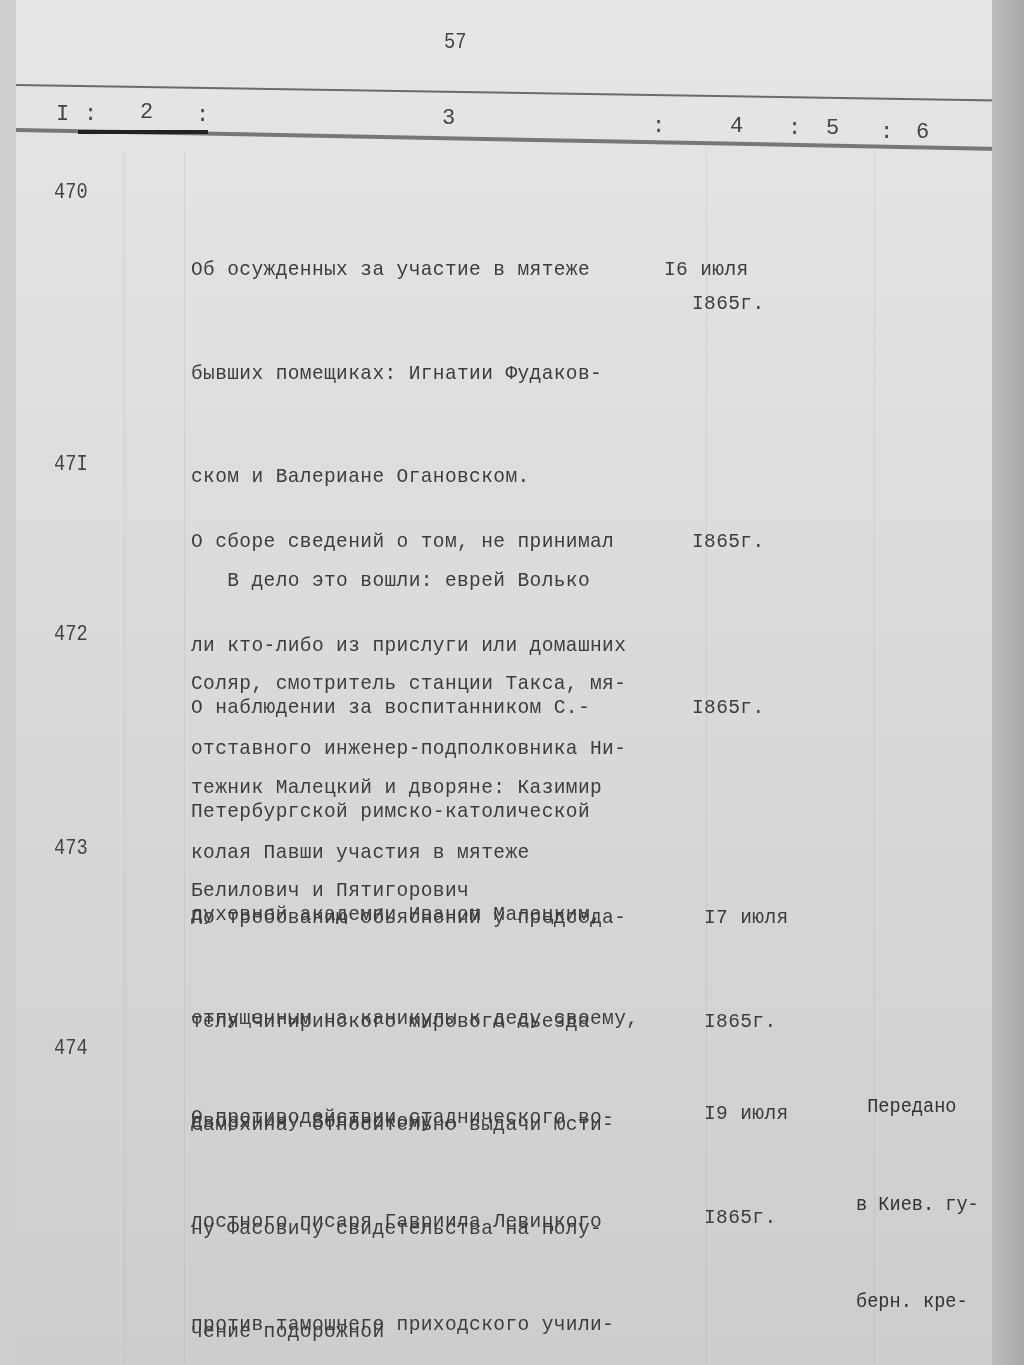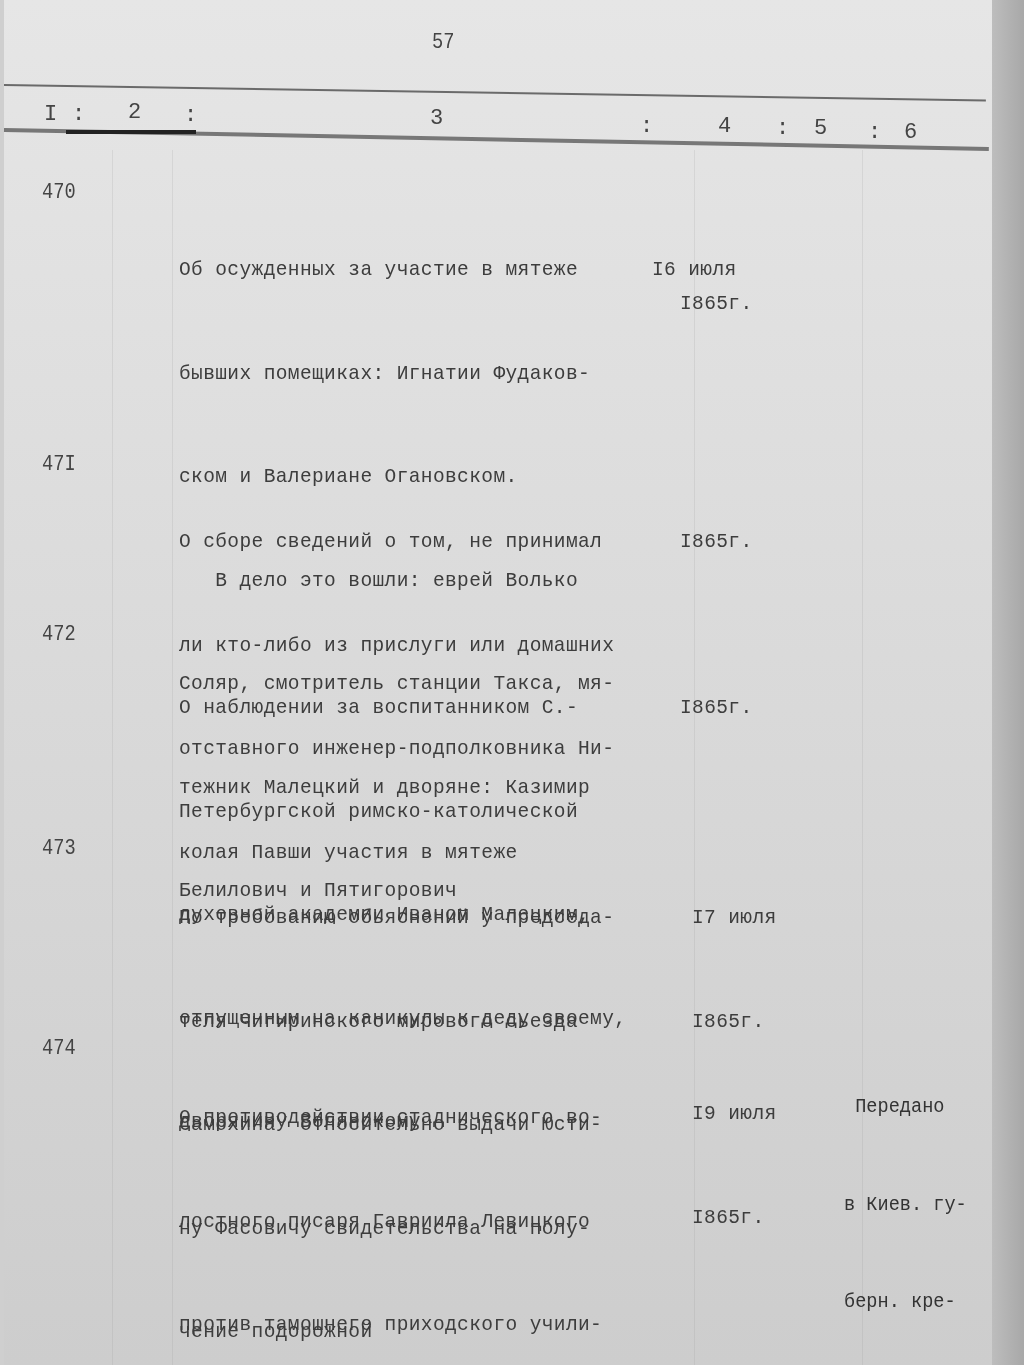--- a/index.html
+++ b/index.html
@@ -10,21 +10,21 @@
       width: 1024px;
       height: 1365px;
       position: relative;
       overflow: hidden;
       background: #cfcfcf;
       font-family: "Liberation Mono", "DejaVu Sans Mono", monospace;
       color: #3a3a3a;
     }
     .page {
       position: absolute;
-      left: 4px;
+      left: 16px;
       top: 0;
       width: 992px;
       height: 1365px;
       background: linear-gradient(180deg, #e6e6e6 0%, #dcdcdc 40%, #cdcdcd 100%);
     }
     .edge-shadow {
       position: absolute;
       left: 992px;
       top: 0;
       width: 32px;

